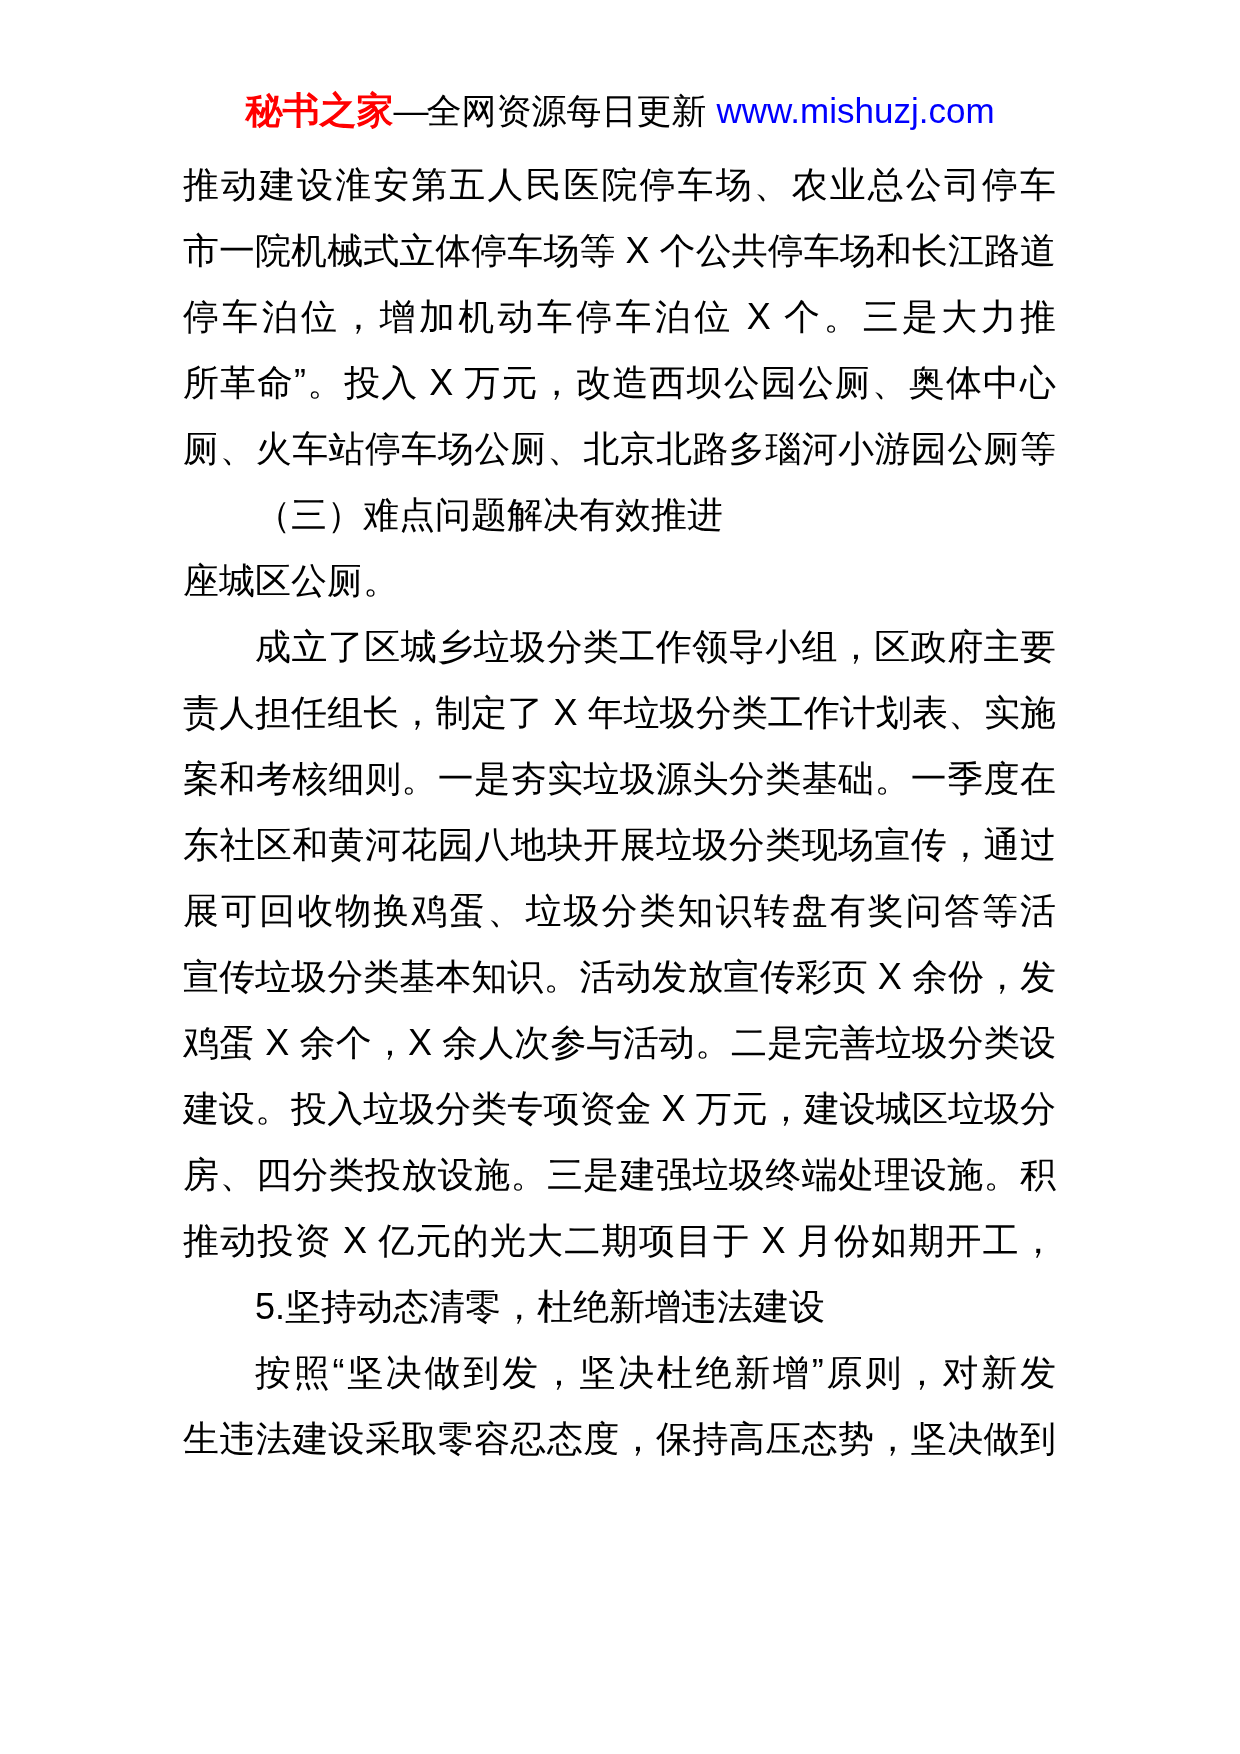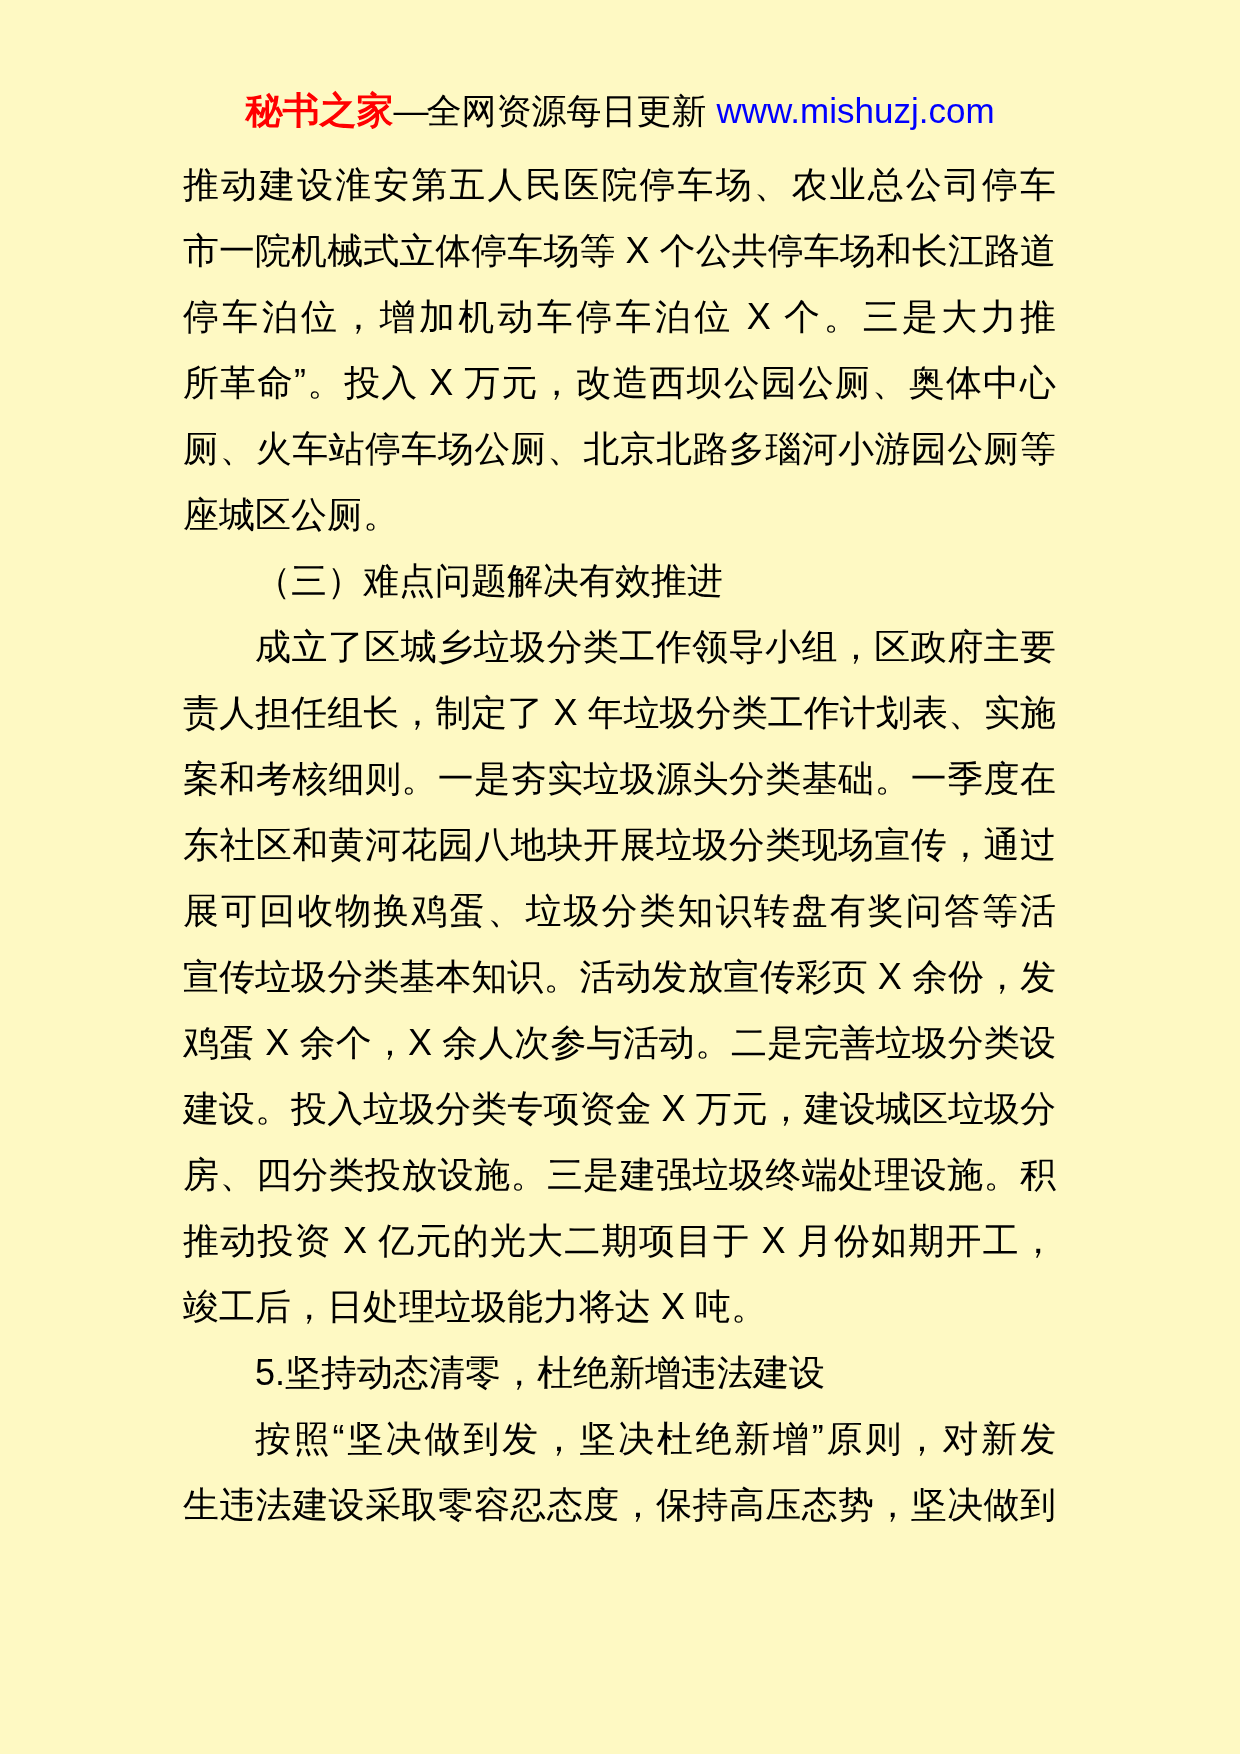--- a/index.html
+++ b/index.html
@@ -5,21 +5,21 @@
   html, body { margin: 0; padding: 0; }
   body {
     background: #888;
     font-family: "Liberation Sans", sans-serif;
   }
   .page {
     position: relative;
     width: 1240px;
     height: 1754px;
     margin: 0 auto;
-    background: #fef9c3;
+    background: #ffffff;
     overflow: hidden;
   }
   .header {
     margin-top: 88px;
     height: 46px;
     line-height: 46px;
     text-align: center;
     white-space: nowrap;
     font-size: 35px;
   }
@@ -68,30 +68,29 @@
 <div class="page">
   <div class="header">
     <span class="site">秘书之家</span><span class="dash">—</span><span class="tagline">全网资源每日更新</span><span class="url">www.mishuzj.com</span>
   </div>
   <div class="doc-body">
       <div class="line j">推动建设淮安第五人民医院停车场、农业总公司停车场、</div>
       <div class="line j">市一院机械式立体停车场等 X 个公共停车场和长江路道路</div>
       <div class="line j">停车泊位，增加机动车停车泊位 X 个。三是大力推进“厕</div>
       <div class="line j">所革命”。投入 X 万元，改造西坝公园公厕、奥体中心公</div>
       <div class="line j">厕、火车站停车场公厕、北京北路多瑙河小游园公厕等 X</div>
+      <div class="line i">（三）难点问题解决有效推进</div>
       <div class="line">座城区公厕。</div>
-      <div class="line i">（三）难点问题解决有效推进</div>
       <div class="line j i">成立了区城乡垃圾分类工作领导小组，区政府主要负</div>
       <div class="line j">责人担任组长，制定了 X 年垃圾分类工作计划表、实施方</div>
       <div class="line j">案和考核细则。一是夯实垃圾源头分类基础。一季度在营</div>
       <div class="line j">东社区和黄河花园八地块开展垃圾分类现场宣传，通过开</div>
       <div class="line j">展可回收物换鸡蛋、垃圾分类知识转盘有奖问答等活动，</div>
       <div class="line j">宣传垃圾分类基本知识。活动发放宣传彩页 X 余份，发放</div>
       <div class="line j">鸡蛋 X 余个，X 余人次参与活动。二是完善垃圾分类设施</div>
       <div class="line j">建设。投入垃圾分类专项资金 X 万元，建设城区垃圾分类</div>
       <div class="line j">房、四分类投放设施。三是建强垃圾终端处理设施。积极</div>
       <div class="line j">推动投资 X 亿元的光大二期项目于 X 月份如期开工，项目</div>
-      <div class="line">竣工后，日处理垃圾能力将达 X 吨。</div>
       <div class="line i">5.坚持动态清零，杜绝新增违法建设</div>
       <div class="line j i">按照“坚决做到发，坚决杜绝新增”原则，对新发</div>
       <div class="line j">生违法建设采取零容忍态度，保持高压态势，坚决做到发</div>
     </div>
 </div>
 
 </body></html>

